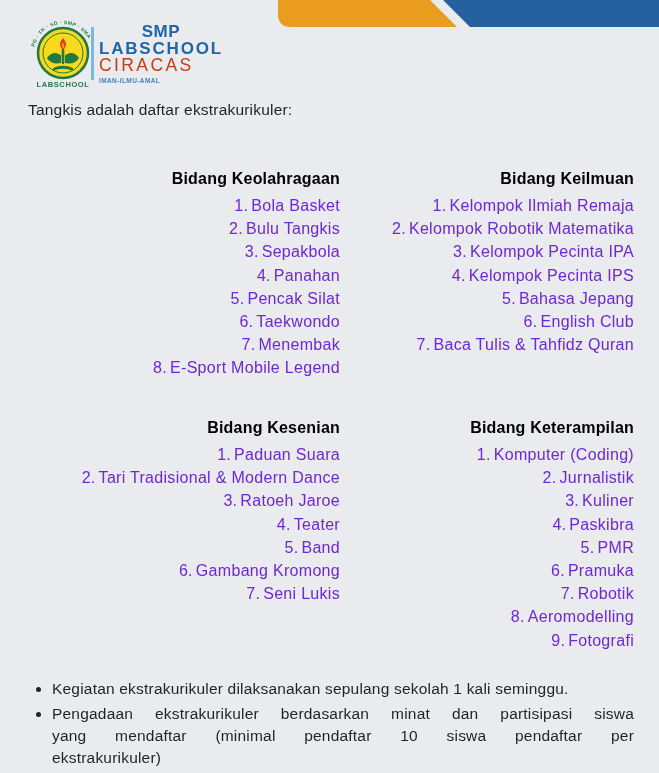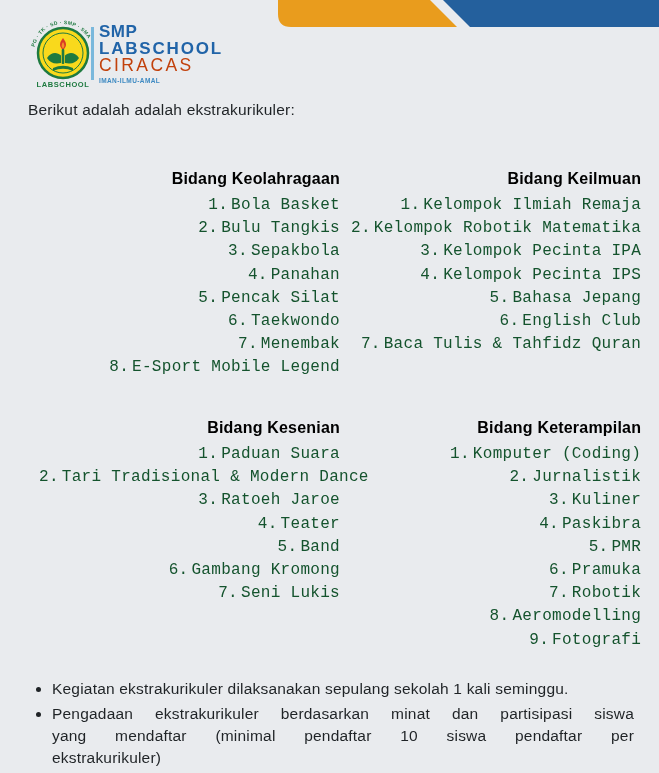--- a/index.html
+++ b/index.html
@@ -15,21 +15,21 @@
   }
 
   
   .deco { position: absolute; top: 0; left: 0; display: block; }
 
   
   .logo { position: absolute; left: 25px; top: 16px; width: 270px; height: 74px; }
   .emblem { position: absolute; left: 0; top: 0; }
   .logo-sep { position: absolute; left: 66px; top: 11px; width: 2.5px; height: 53px; background: #7ab8dc; }
   .logo-text { position: absolute; left: 74px; top: 8px; white-space: nowrap; }
-  .logo-l1 { font-size: 17px; font-weight: bold; color: #2164a8; line-height: 16px; letter-spacing: .5px; }
+  .logo-l1 { font-size: 17px; font-weight: bold; color: #2164a8; line-height: 16px; letter-spacing: .5px; text-align: center; }
   .logo-l2 { font-size: 17px; font-weight: bold; color: #2164a8; line-height: 17px; letter-spacing: 1.8px; }
   .logo-l3 { font-size: 17.5px; font-weight: 400; color: #c2410c; line-height: 17px; letter-spacing: 2.4px; }
   .logo-l4 { font-size: 6.5px; font-weight: bold; color: #3e8ac2; line-height: 9px; letter-spacing: .4px; margin-top: 2px; }
 
   
   .intro {
     position: absolute; left: 28px; top: 101px;
     font-size: 15.5px; color: #1f2326; letter-spacing: .2px;
   }
 
@@ -46,24 +46,23 @@
     line-height: 19px; letter-spacing: .2px;
   }
   .sections ol {
     list-style: none;
     counter-reset: n;
     margin-top: 6px;
     padding-left: 11px;
   }
   .sections ol li {
     counter-increment: n;
-    font-size: 16px; color: #14532d;
+    font-size: 16px; color: #6d28d9;
     line-height: 23.2px; letter-spacing: .3px;
     white-space: nowrap;
-    font-family: Liberation Mono, monospace;
   }
   .sections ol li::before { content: counter(n) "."; margin-right: 3px; }
 
   
   .notes {
     position: absolute; left: 28px; top: 662px; width: 606px;
     list-style: disc outside;
     padding-left: 24px;
     margin-top: 16px;
   }
@@ -104,21 +103,21 @@
     </svg>
     <div class="logo-sep"></div>
     <div class="logo-text">
       <div class="logo-l1">SMP</div>
       <div class="logo-l2">LABSCHOOL</div>
       <div class="logo-l3">CIRACAS</div>
       <div class="logo-l4">IMAN-ILMU-AMAL</div>
     </div>
   </div>
 
-  <p class="intro">Berikut adalah adalah ekstrakurikuler:</p>
+  <p class="intro">Tangkis adalah daftar ekstrakurikuler:</p>
 
   <div class="sections">
     <section>
       <h2>Bidang Keolahragaan</h2>
       <ol>
           <li>Bola Basket</li>
           <li>Bulu Tangkis</li>
           <li>Sepakbola</li>
           <li>Panahan</li>
           <li>Pencak Silat</li>

